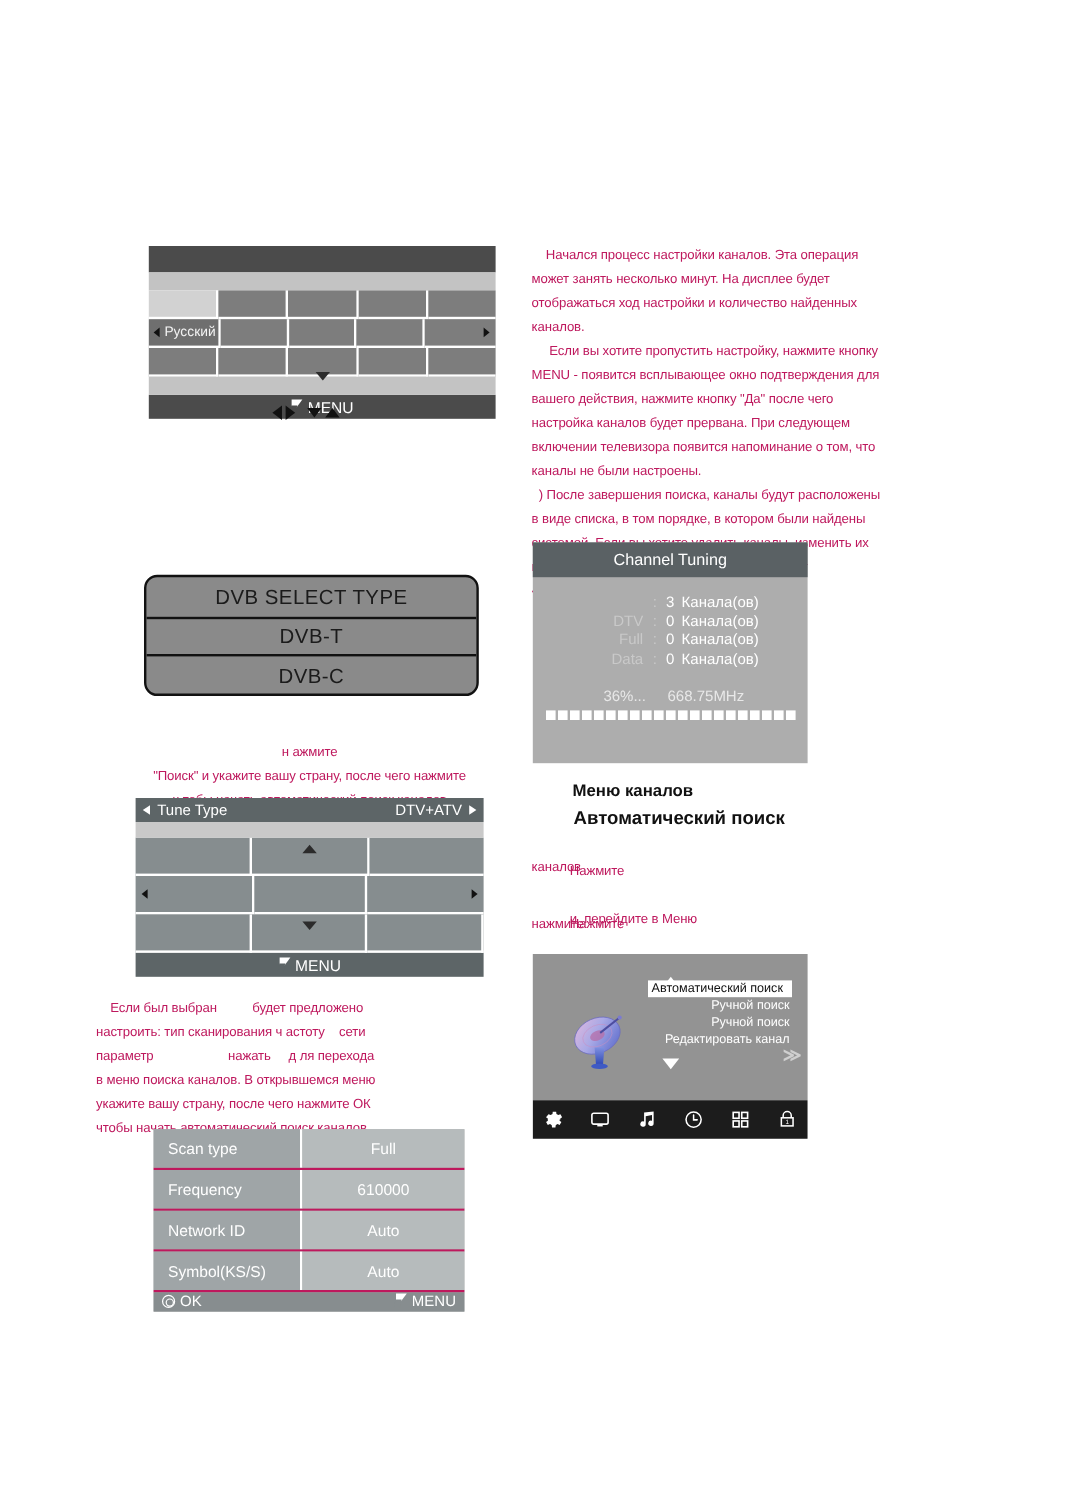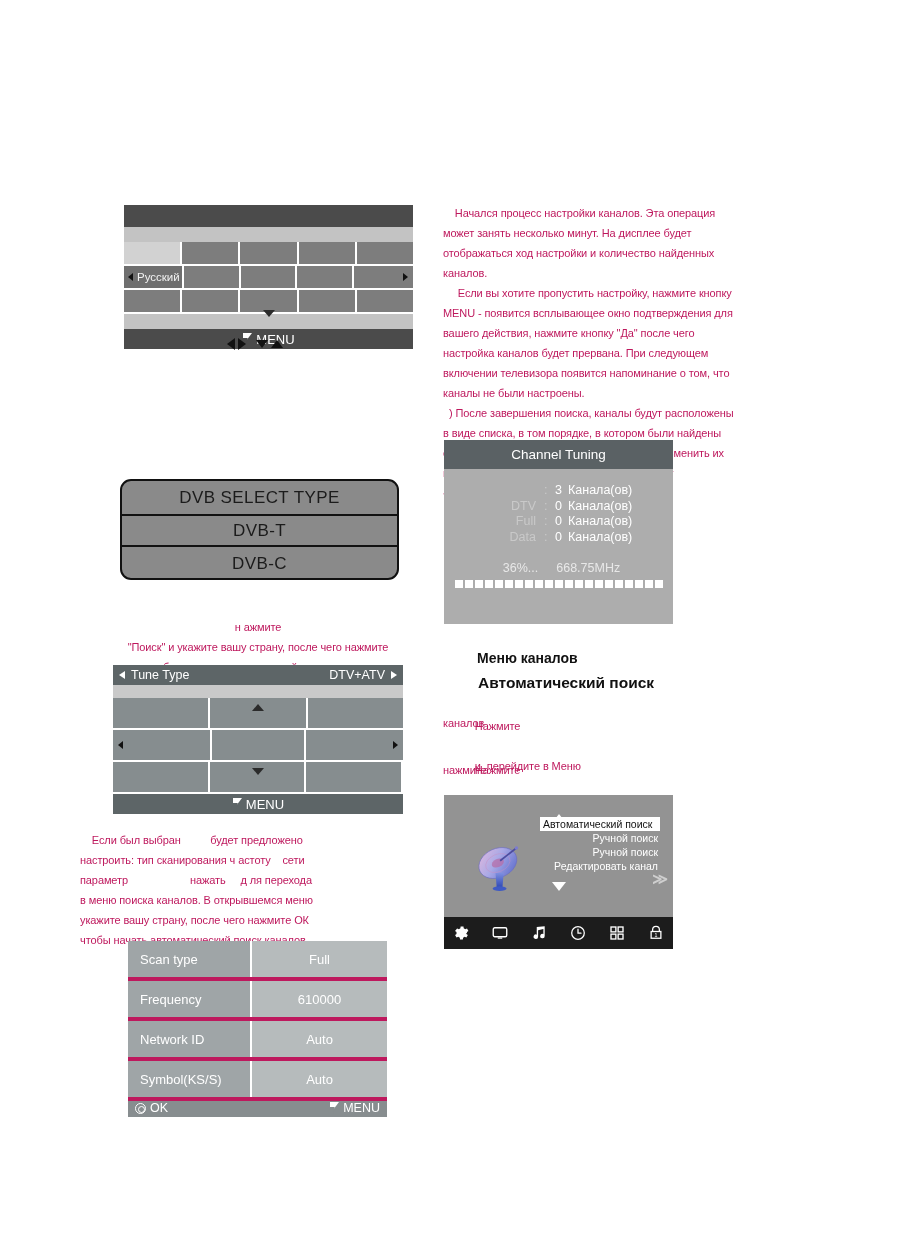--- a/index.html
+++ b/index.html
@@ -129,21 +129,21 @@
   }
   .menu-glyph.dk:after{ background:#5d6567; }
   .downtri-float { position:absolute; left:50%; transform:translateX(-50%); bottom:1px; }
 
   
   #dvbc-menu { left:128px; top:941px; width:259px; background:#b0b0b0; }
   .dvbc-title {
     background:#6b7376; height:34px; color:#ffffff; font-size:14px;
     display:flex; align-items:center; justify-content:center;
   }
-  .dvbc-row { display:flex; height:40px; border-bottom:4px solid #be185d; }
+  .dvbc-row { display:flex; height:34px; border-bottom:2px solid #be185d; }
   .dvbc-label {
     width:124px; background:#9fa5a7; color:#ffffff; font-size:13px;
     display:flex; align-items:center; padding-left:12px; border-right:2px solid #fff;
   }
   .dvbc-value {
     flex:1; background:#b6bbbc; color:#ffffff; font-size:13px;
     display:flex; align-items:center; justify-content:center;
   }
   .dvbc-foot {
     background:#878d8f; height:16px; display:flex; align-items:flex-start;
@@ -152,21 +152,21 @@
   .ok-glyph {
     display:inline-block;width:11px;height:11px;border:1.6px solid #fff;border-radius:50%;
     position:relative; margin-right:4px; vertical-align:-1px;
   }
   .ok-glyph:after{content:"";position:absolute;left:2px;top:2px;width:5px;height:5px;border:1px solid #fff;border-radius:50%;}
   .foot-left{display:flex;align-items:center;}
   .foot-right{display:flex;align-items:center;gap:3px;}
   .menu-glyph.g2:after{ background:#878d8f; }
 
   
-  #chan-tuning { left:444px; top:440px; width:229px; height:184px; background:#adadad; }
+  #chan-tuning { left:444px; top:452px; width:229px; height:184px; background:#adadad; }
   .ct-title {
     background:#5a6164; height:29px; color:#ffffff; font-size:13.5px;
     display:flex; align-items:center; justify-content:center;
   }
   .ct-body { padding:14px 0 0 0; }
   .ct-list { font-size:12.5px; color:#ffffff; line-height:15.5px; }
   .ct-line { display:flex; }
   .ct-k { width:100px; text-align:right; padding-right:8px; color:#c9c9c9; }
   .ct-colon { width:8px; color:#c9c9c9; }
   .ct-n { width:16px; text-align:right; padding-right:6px; color:#ffffff; }

